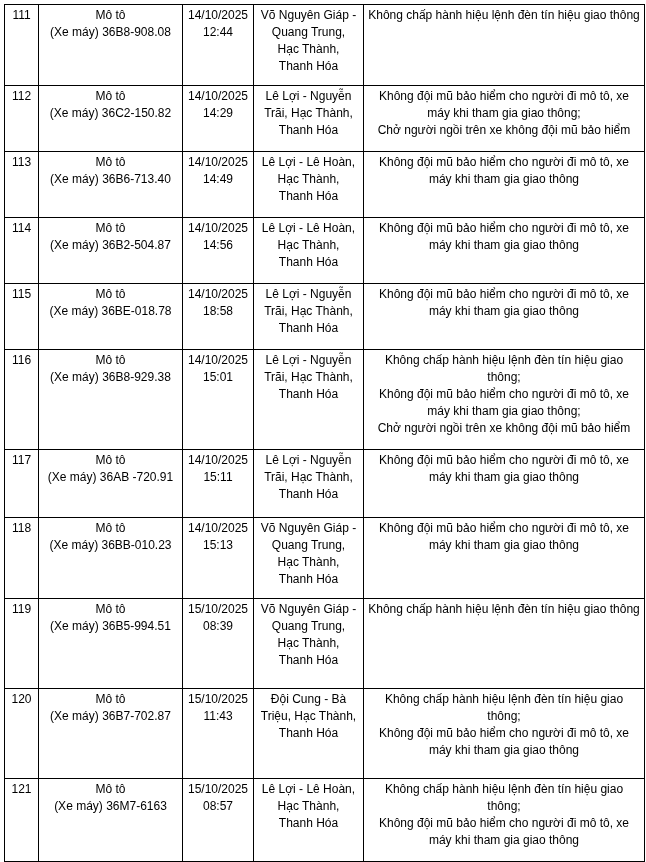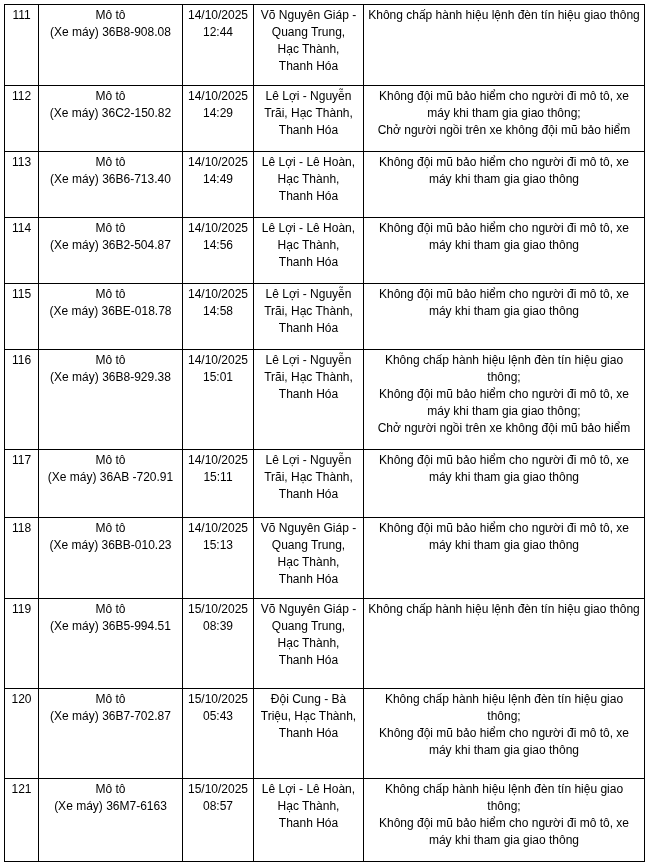--- a/index.html
+++ b/index.html
@@ -132,21 +132,21 @@
       <tr>
         <td>
           <div>115</div>
         </td>
         <td>
           <div>Mô tô</div>
           <div><span class="italic">(Xe máy)</span> <span>36BE-018.78</span></div>
         </td>
         <td>
           <div>14/10/2025</div>
-          <div>14:58</div>
+          <div>18:58</div>
         </td>
         <td class="pre">Lê Lợi - Nguyễn
 Trãi, Hạc Thành,
 Thanh Hóa</td>
         <td class="pre">Không đội mũ bảo hiểm cho người đi mô tô, xe máy khi tham gia giao thông</td>
       </tr>
       <tr>
         <td>
           <div>116</div>
         </td>
@@ -221,21 +221,21 @@
       <tr>
         <td>
           <div>120</div>
         </td>
         <td>
           <div>Mô tô</div>
           <div><span class="italic">(Xe máy)</span> <span>36B7-702.87</span></div>
         </td>
         <td>
           <div>15/10/2025</div>
-          <div>05:43</div>
+          <div>11:43</div>
         </td>
         <td class="pre">Đội Cung - Bà
 Triệu, Hạc Thành,
 Thanh Hóa</td>
         <td class="pre">Không chấp hành hiệu lệnh đèn tín hiệu giao thông;
 Không đội mũ bảo hiểm cho người đi mô tô, xe máy khi tham gia giao thông</td>
       </tr>
       <tr>
         <td>
           <div>121</div>

